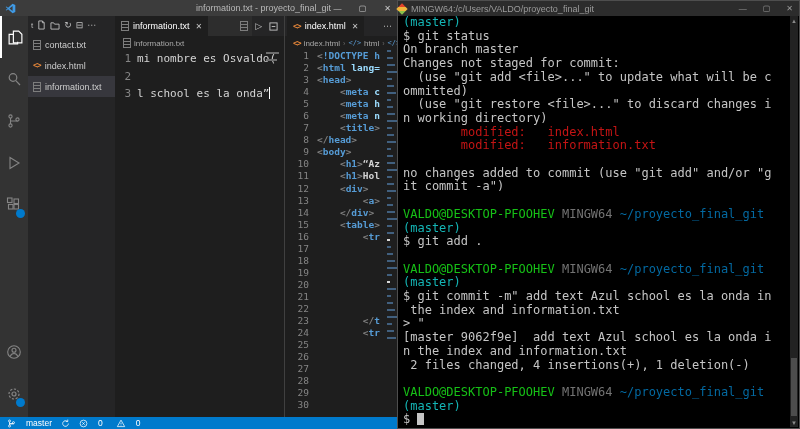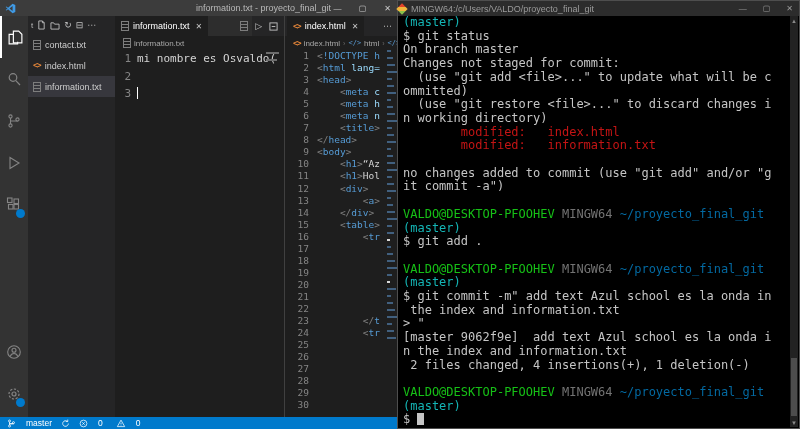--- a/index.html
+++ b/index.html
@@ -53,21 +53,21 @@
 
   .code { position:absolute; top:34px; left:0; right:0; bottom:0; overflow:hidden;
     font-family:"DejaVu Sans Mono",monospace; white-space:pre; }
   .e1 .code { font-size:11px; line-height:17.5px; }
   .e2 .code { font-size:9.5px; line-height:12.05px; }
   .crow { display:flex; }
   .cnum { flex:none; text-align:right; color:#858585; }
   .e1 .cnum { width:16px; }
   .e2 .cnum { width:24px; }
   .ctxt { margin-left:6px; }
-  .e2 .ctxt { margin-left:8px; }
+  .e2 .ctxt { margin-left:8px;font-weight:bold; }
   .tk-p { color:#808080; } .tk-t { color:#569cd6; } .tk-a { color:#9cdcfe; } .tk-w { color:#d4d4d4; }
   .cursor1 { display:inline-block; width:1px; height:12px; background:#ffffff; vertical-align:-2px; }
 
   .minimap1 { position:absolute; right:2px; top:36px; width:16px; }
   .mm1-bar { height:2px; background:#6d6d6d; margin-bottom:5px; }
   .minimap2 { position:absolute; right:1px; top:34px; width:12px; }
   .mm2-bar { height:2px; margin-bottom:5px; background:#41607f; }
 
   
   .statusbar { position:absolute; left:0; bottom:0; width:400px; height:12px; background:#007acc;
@@ -222,21 +222,21 @@
                   <path d="M3 5h4"></path>
                 </svg>
             </span>
 
           </div>
         </div>
         <div class="breadcrumb">
           <span class="ico-txt"></span>
           <span>information.txt</span>
         </div>
-        <div class="code" id="code1"><div class="crow"><span class="cnum">1</span><span class="ctxt"><span class="tk-w">mi nombre es Osvaldo(</span></span></div><div class="crow"><span class="cnum">2</span><span class="ctxt"></span></div><div class="crow"><span class="cnum">3</span><span class="ctxt"><span class="cursor1"></span></span></div></div>
+        <div class="code" id="code1"><div class="crow"><span class="cnum">1</span><span class="ctxt"><span class="tk-w">mi nombre es Osvaldo(</span></span></div><div class="crow"><span class="cnum">2</span><span class="ctxt"></span></div><div class="crow"><span class="cnum">3</span><span class="ctxt"><span class="tk-w">l school es la onda”</span><span class="cursor1"></span></span></div></div>
         <div class="minimap1" id="minimap1">
             <div class="mm1-bar" style="width: 13px;"></div>
             <div class="mm1-bar" style="width: 11px; margin-top: 3px;"></div>
           </div>
       </div>
 
       <div class="editor e2">
         <div class="tabsrow" style="justify-content:space-between;">
           <div class="tab active" style="margin-left:2px;">
             <span class="ico-html">&lt;&gt;</span>

